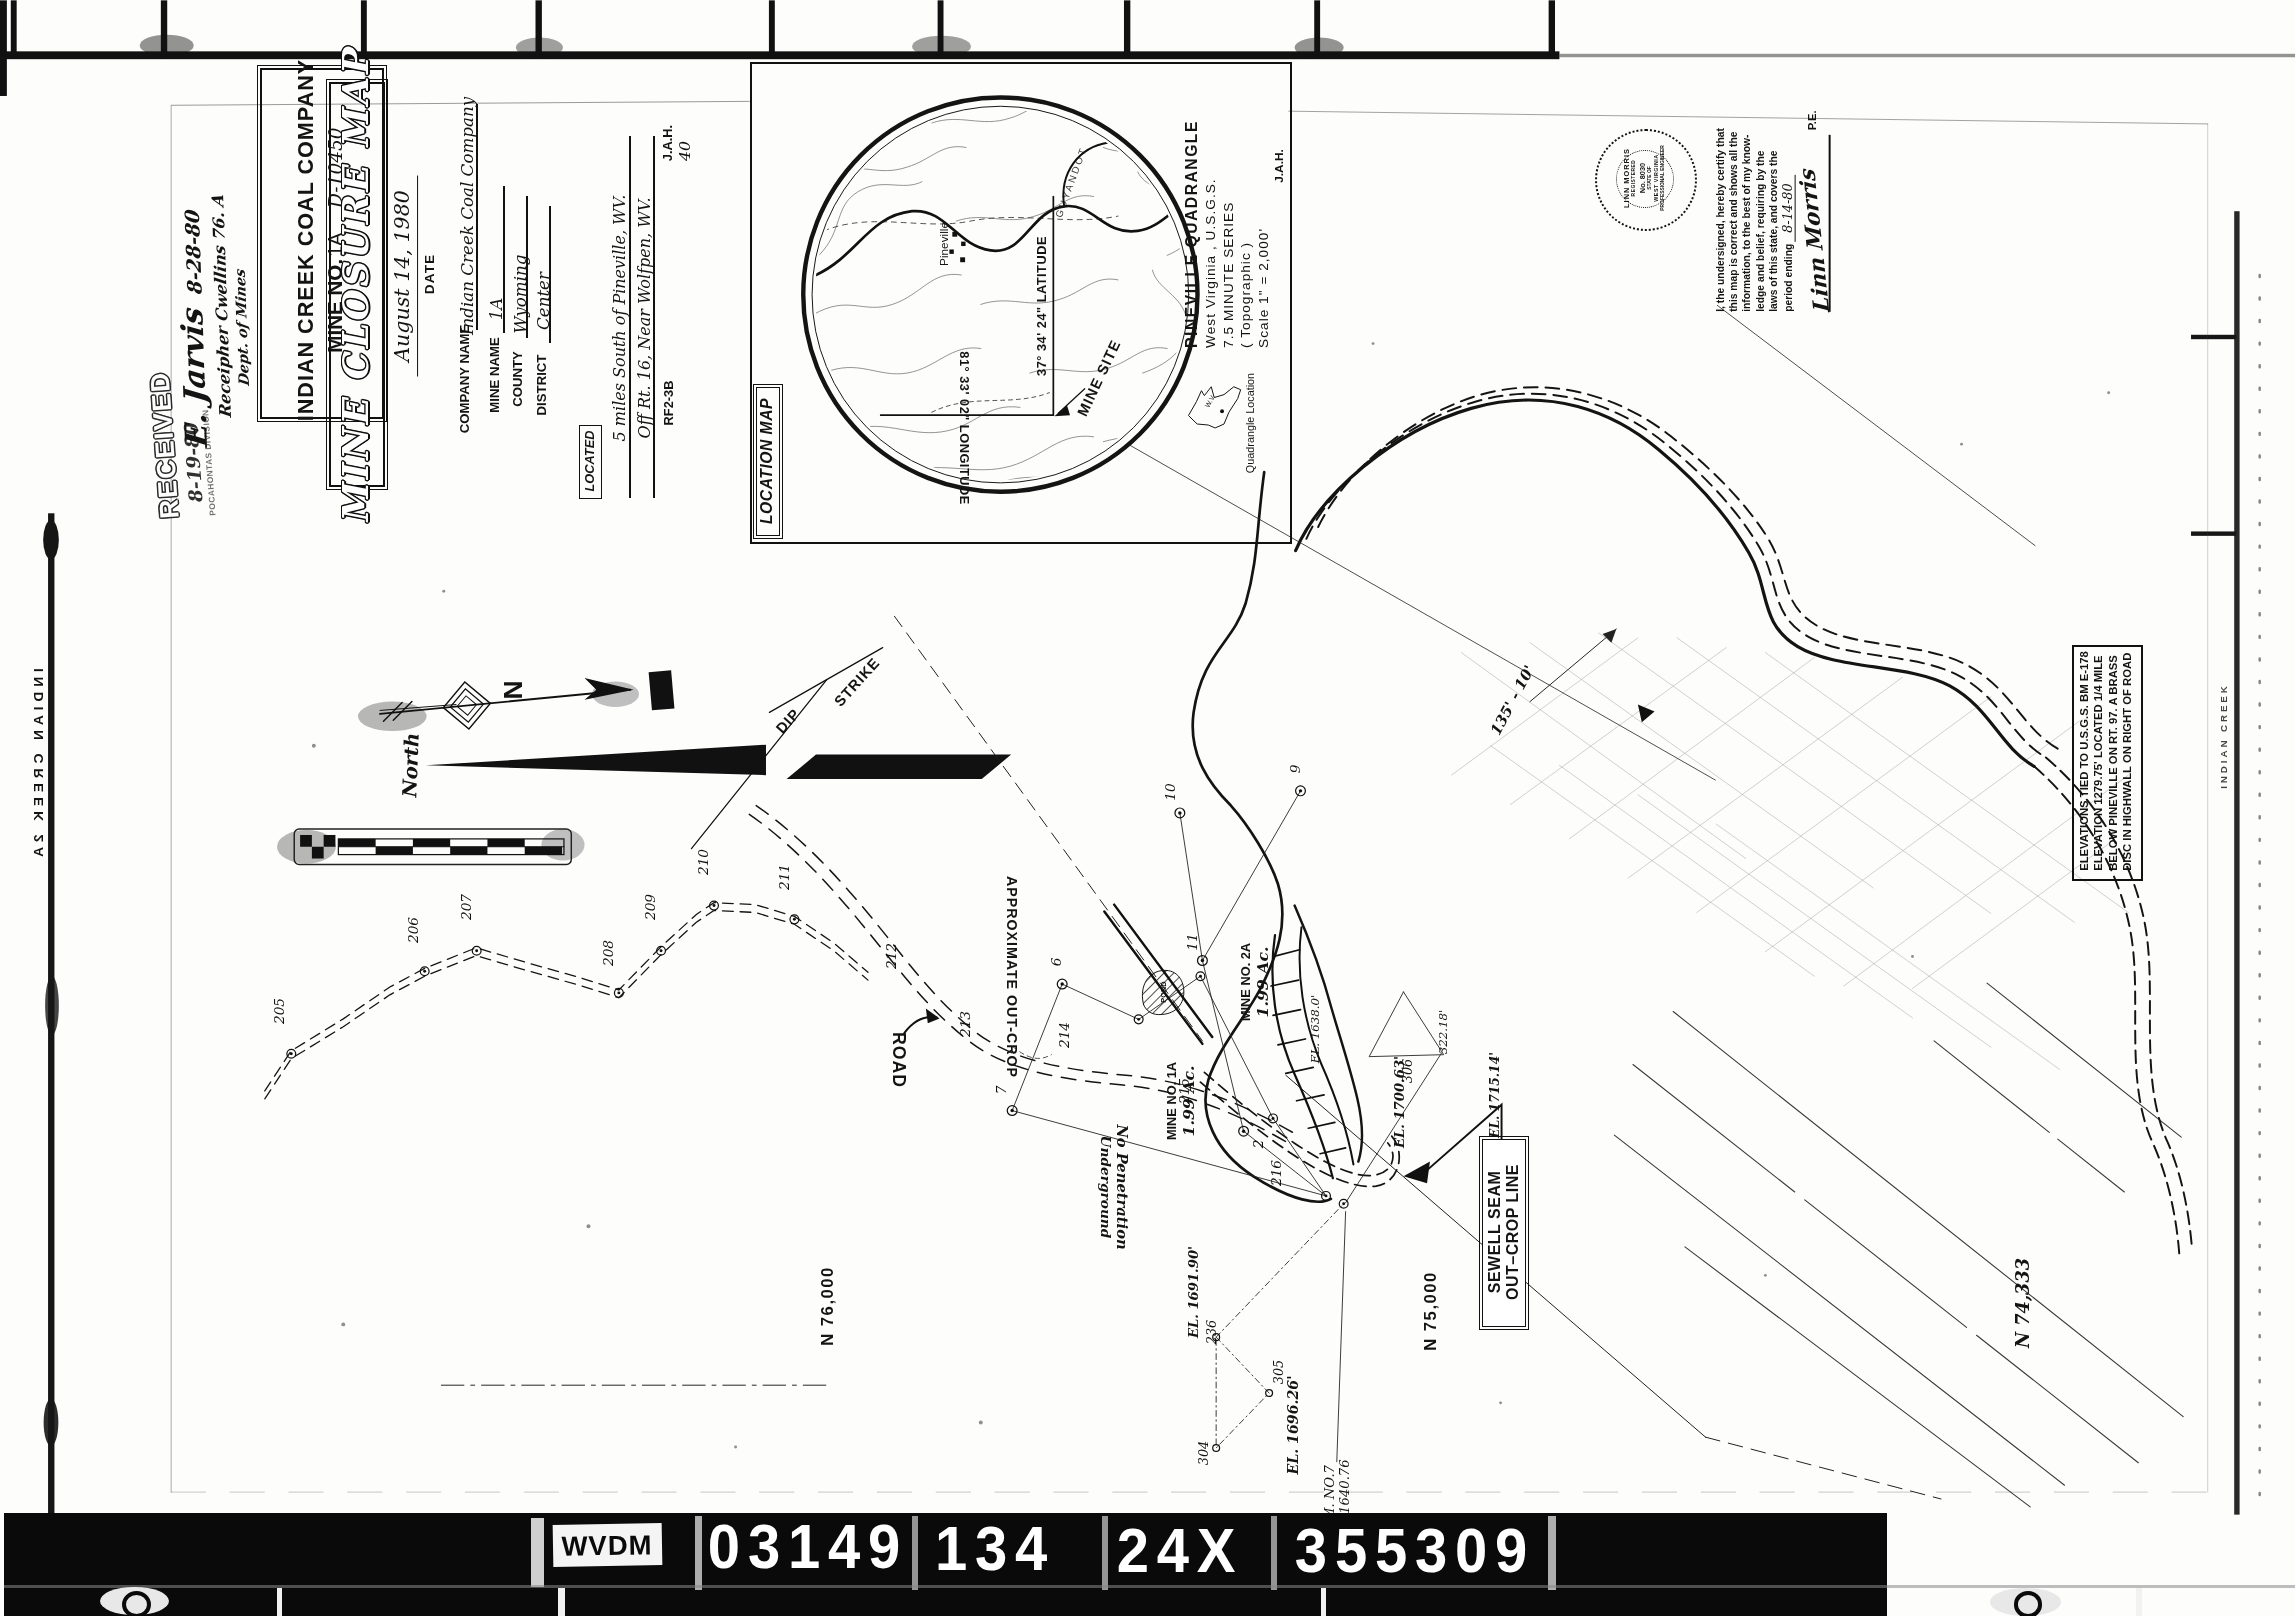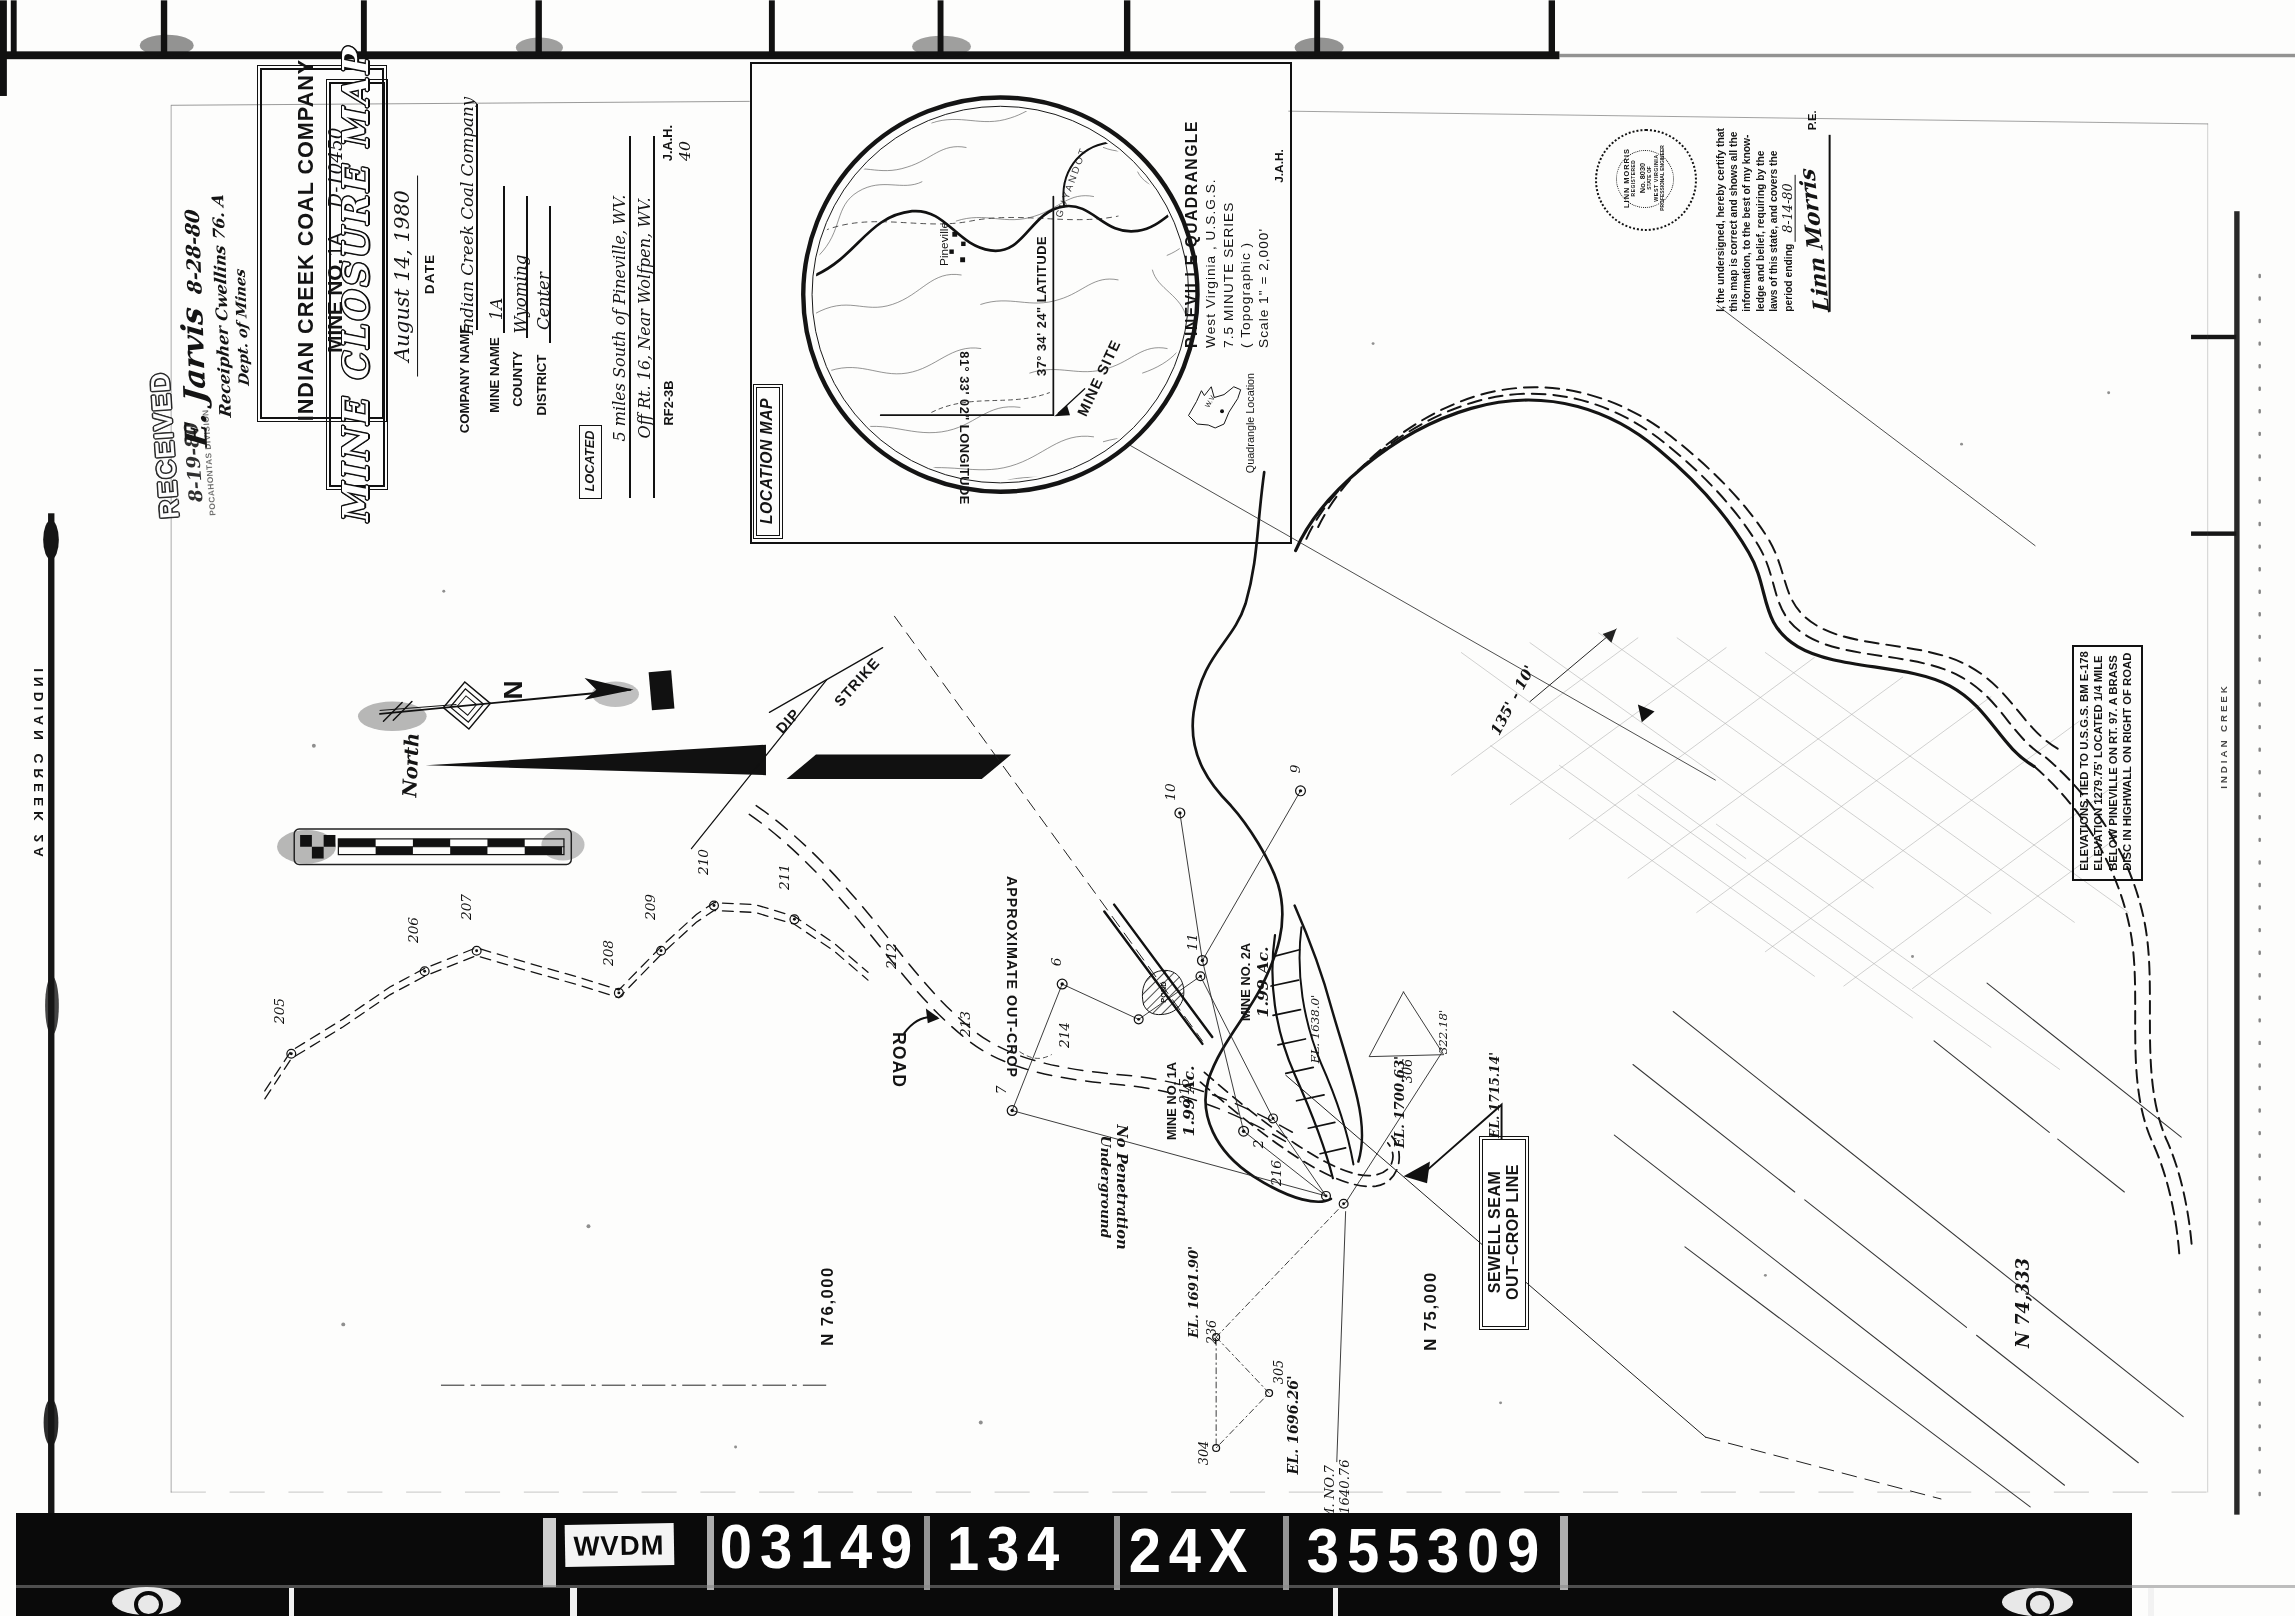--- a/index.html
+++ b/index.html
@@ -15,21 +15,21 @@
   .typ{font-family:"Liberation Sans",sans-serif;}
   .hand{font-family:"DejaVu Serif",serif;font-style:italic;}
   .script{font-family:"DejaVu Serif",serif;font-style:italic;font-weight:bold;}
   .outl{color:#fff;text-shadow:-1.5px 0 #101010,1.5px 0 #101010,0 -1.5px #101010,0 1.5px #101010,
         -1px -1px #101010,1px 1px #101010,-1px 1px #101010,1px -1px #101010;}
   .dframe{border:2px solid #111;outline:1.5px solid #111;outline-offset:2.9px;background:transparent;}
   .sframe{border:2px solid #111;background:transparent;}
   .tframe{border:1.5px solid #111;outline:1px solid #111;outline-offset:2px;}
   .vline{position:absolute;width:1.5px;background:#111;}
   .seal-ring{position:absolute;border-radius:50%;border:2px dotted #111;}
-  .strip{position:absolute;left:16px;top:1513px;width:2116px;height:103px;background:#0a0a0a;}
+  .strip{position:absolute;left:4px;top:1513px;width:1883px;height:103px;background:#0a0a0a;}
   .stripnum{position:absolute;transform:translate(-50%,-50%) scaleY(1.08);color:#fff;
         font-family:"Liberation Sans",sans-serif;font-weight:bold;font-size:58px;letter-spacing:7.8px;white-space:nowrap;}
   .slit{position:absolute;background:#f2f2f2;}
   .cl{line-height:1.28;}
 </style>
 </head>
 <body>
 
 <div id="page">
 

